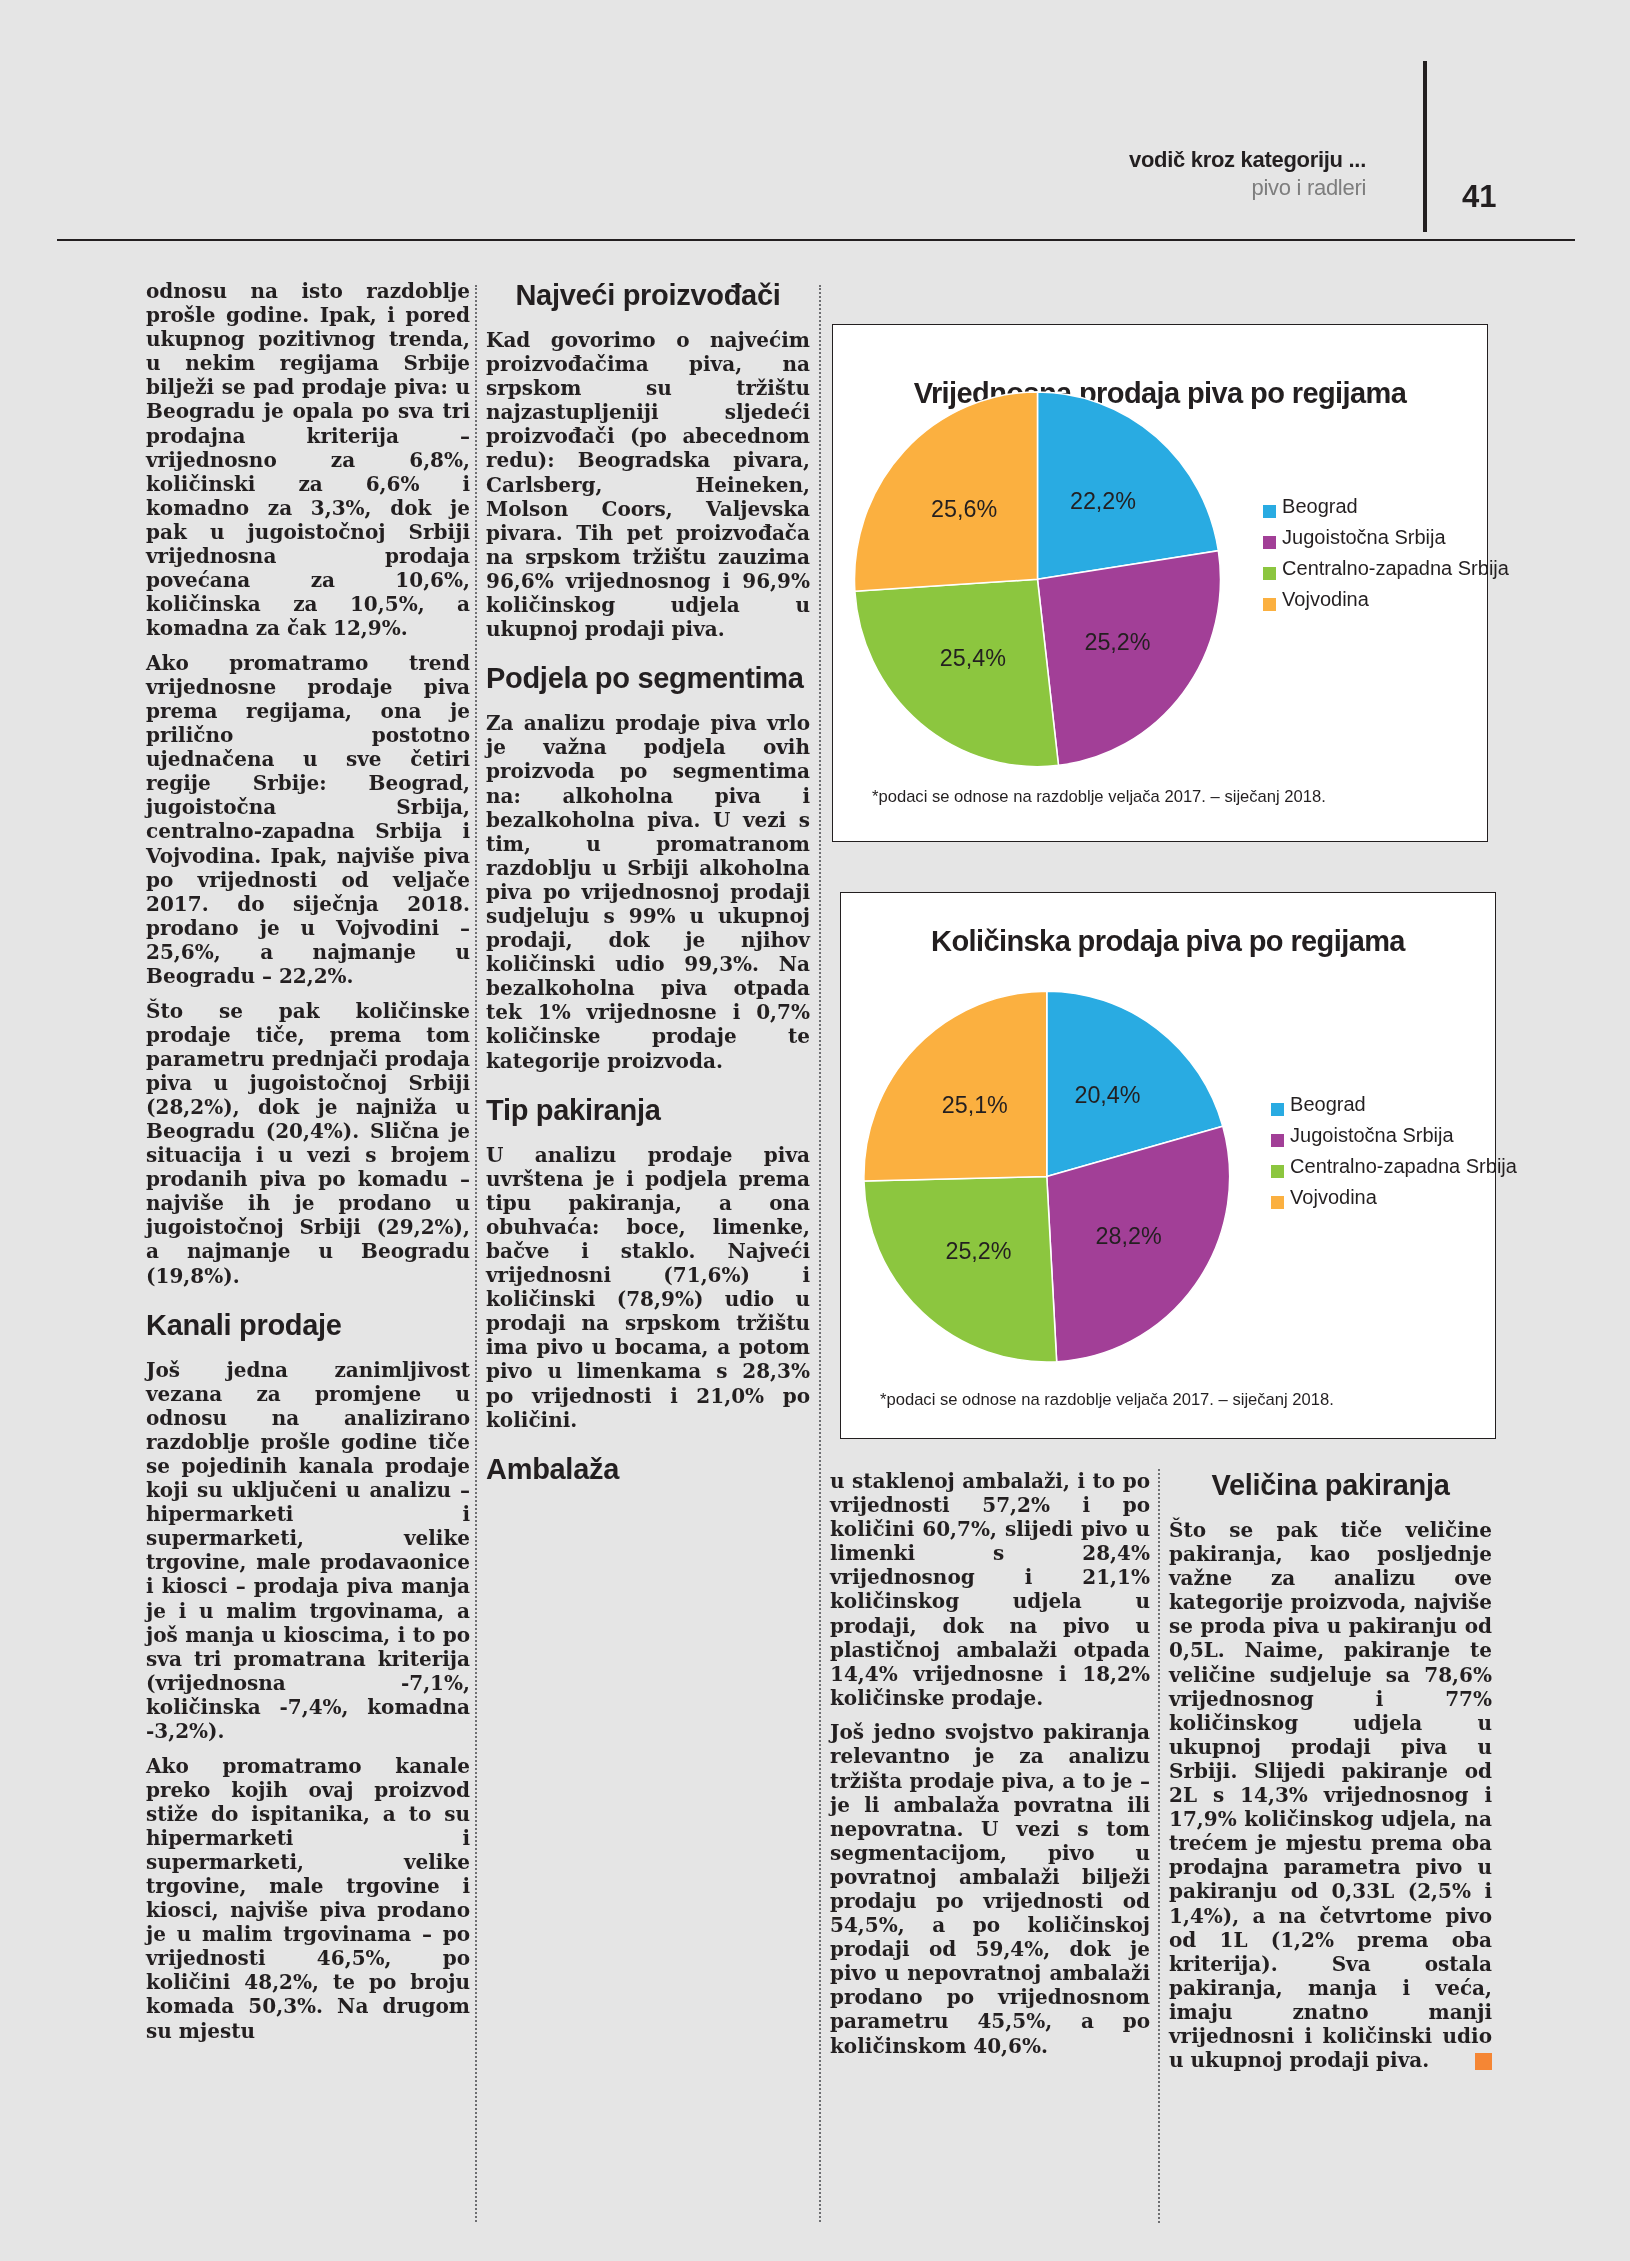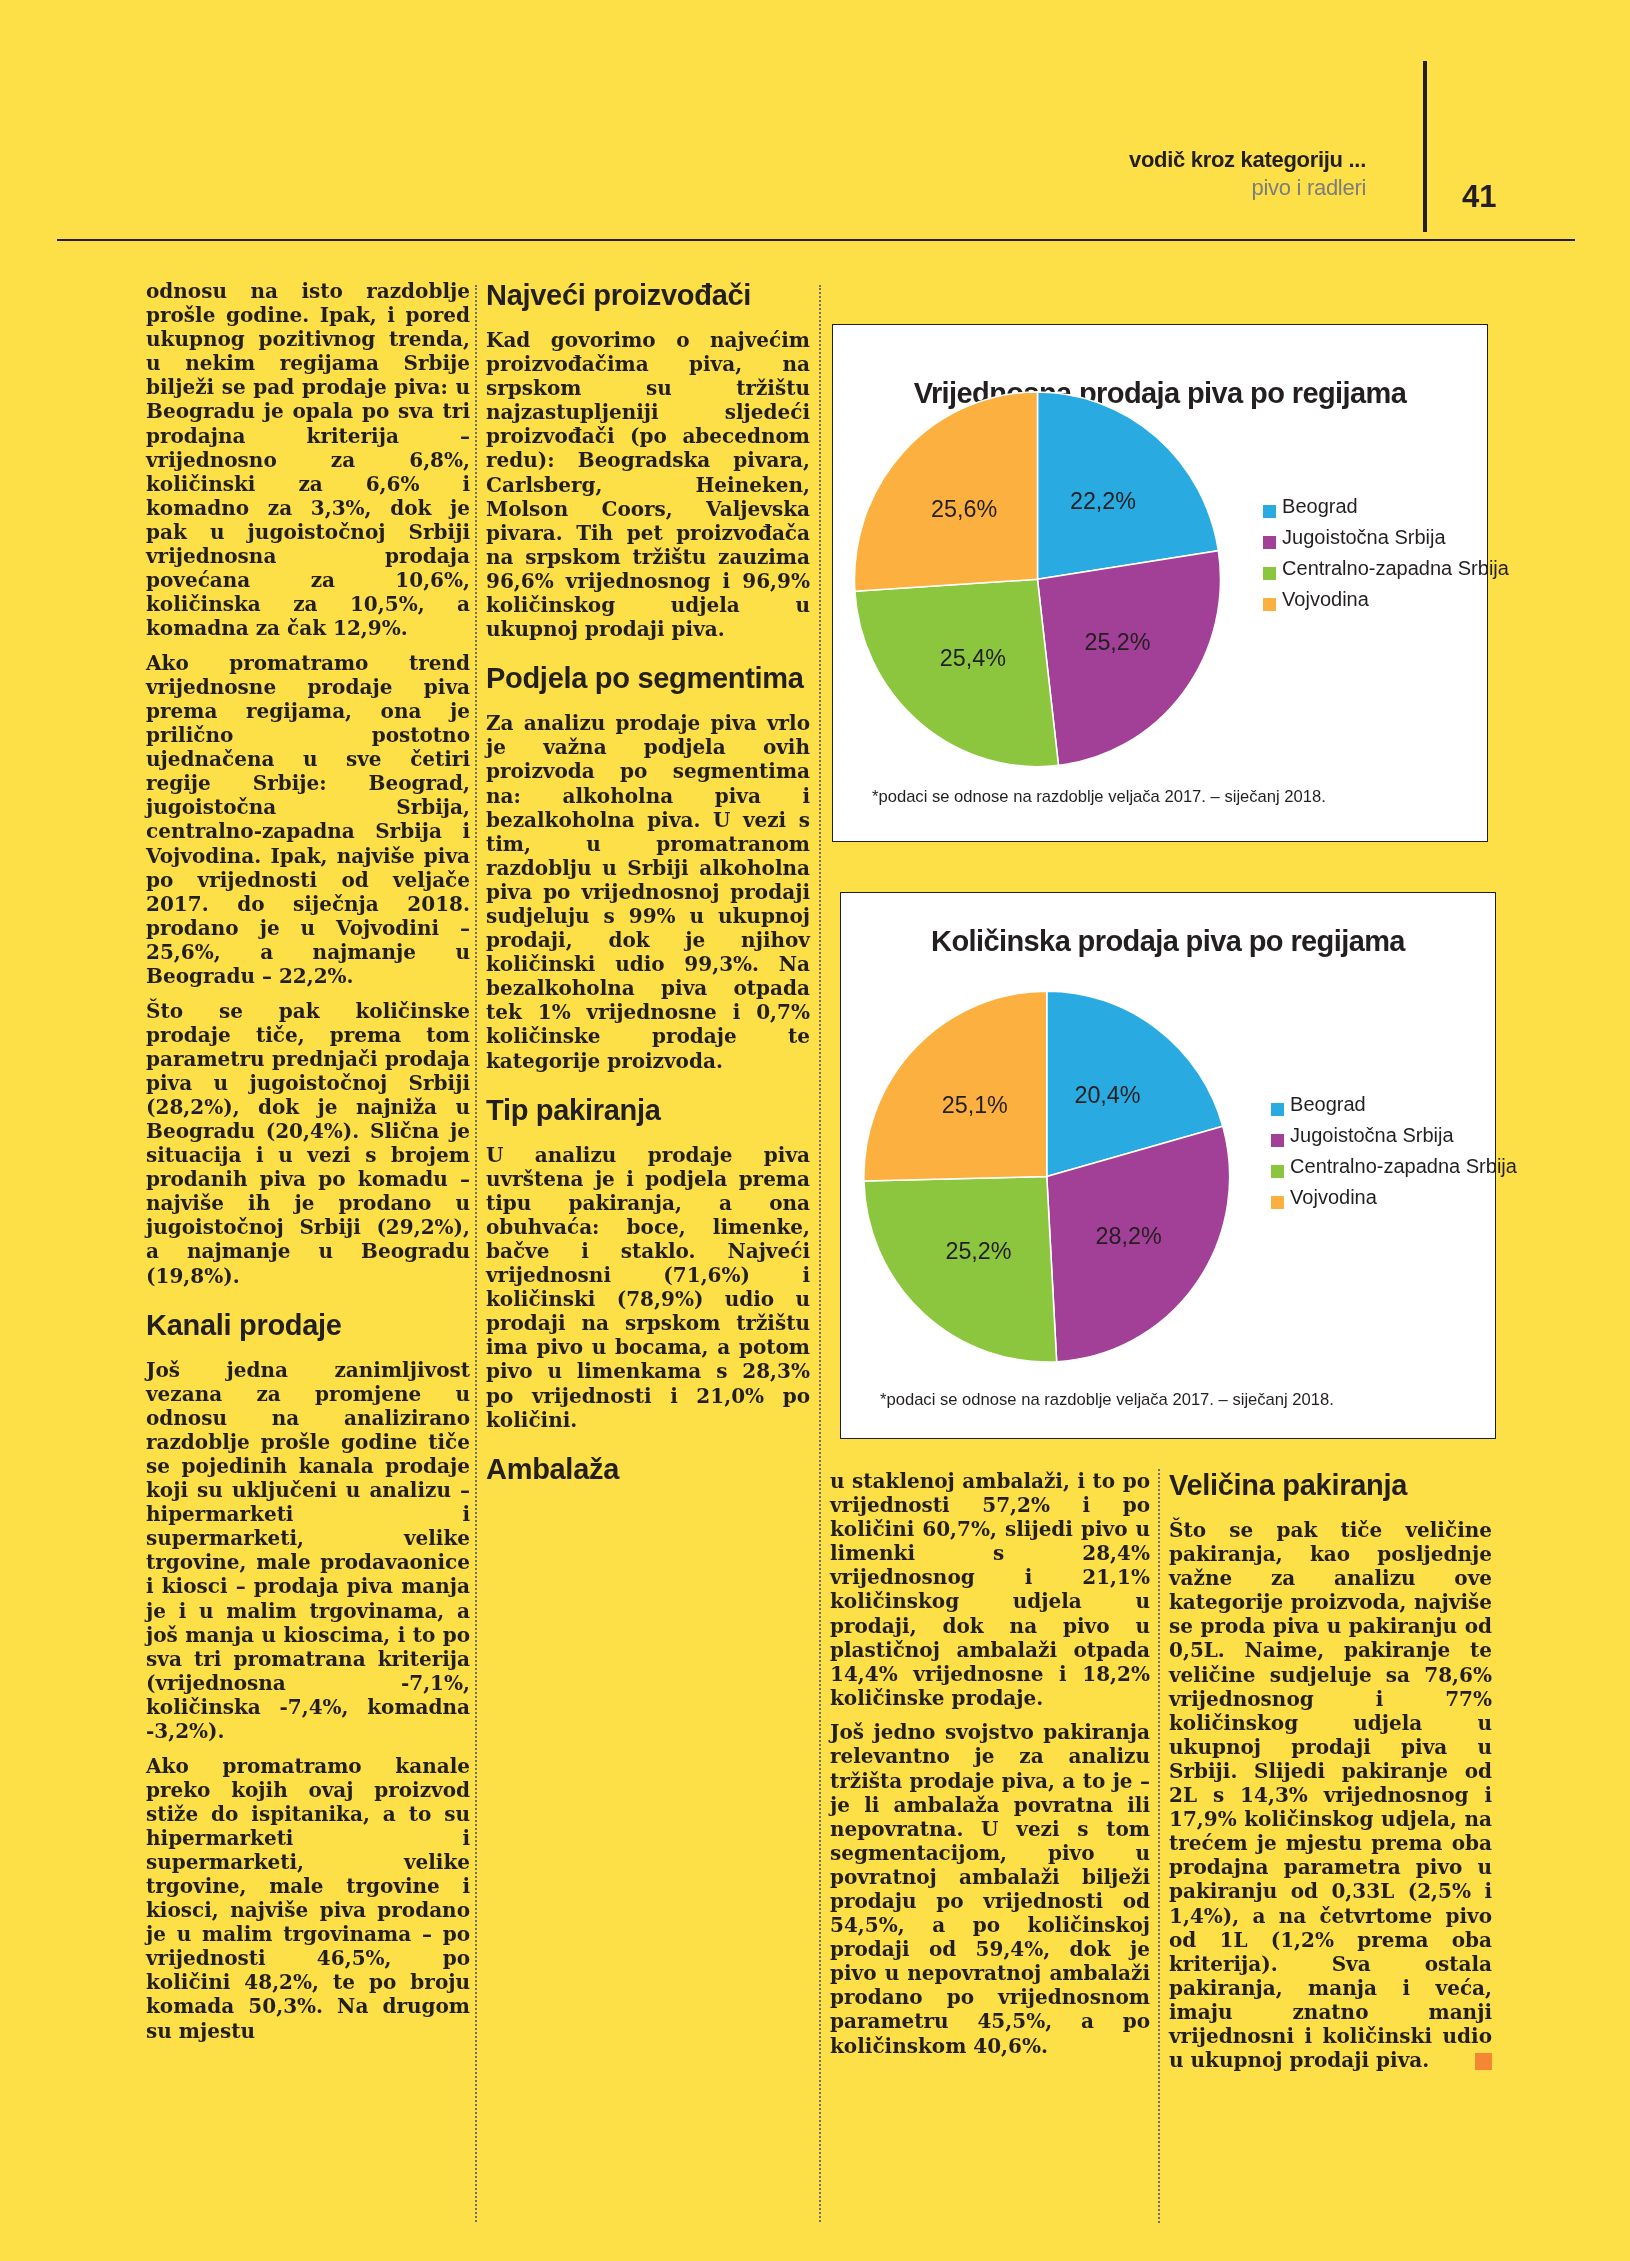--- a/index.html
+++ b/index.html
@@ -1,36 +1,36 @@
 <!DOCTYPE html>
 <html lang="hr" style="font-size:9.8px"><head>
 <meta charset="utf-8">
 <style>
   html,body{margin:0;padding:0;background:#ffffff;}
-  .page{position:relative;width:1630px;height:2261px;background:#fde047;overflow:hidden;
+  .page{position:relative;width:1630px;height:2261px;background:#e5e5e5;overflow:hidden;
         font-family:"DejaVu Serif","Liberation Serif",serif;color:#231f20;}
   
   .hdr-text{position:absolute;right:264px;top:146px;text-align:right;
             font-family:"Liberation Sans","DejaVu Sans",sans-serif;line-height:1.25;}
   .hdr-title{font-size:22px;font-weight:700;color:#231f20;letter-spacing:-0.3px;}
   .hdr-sub{font-size:22px;font-weight:400;color:#7d7d7d;letter-spacing:-0.3px;}
   .hdr-bar{position:absolute;left:1423px;top:61px;width:4.3px;height:171px;background:#231f20;}
   .hdr-page{position:absolute;left:1462px;top:179px;width:55px;
             font-family:"Liberation Sans","DejaVu Sans",sans-serif;
             font-size:31px;font-weight:700;color:#231f20;}
   .rule{position:absolute;left:57px;top:239px;width:1518px;height:1.8px;background:#231f20;}
   
   .vsep{position:absolute;width:0;border-left:2.5px dotted #6d6e71;}
   
   .col{position:absolute;width:324px;text-align:justify;}
   .col p{font-size:20px;line-height:1.205;margin:0 0 10.4px 0;position:relative;font-weight:bold;}
   .col h2{font-family:"Liberation Sans","DejaVu Sans",sans-serif;
           font-size:29px;font-weight:700;letter-spacing:-0.3px;
           margin:21px 0 16px 0;text-align:left;}
-  .col h2:first-child{margin-top:0;}
+  .col h2:first-child{margin-top:0;text-align:center;}
   .end-marker{position:absolute;right:0;bottom:2.5px;width:16.6px;height:16.6px;display:inline-block;}
   
   .chart-box{position:absolute;background:#ffffff;border:1.8px solid #231f20;}
   .chart-title{position:absolute;left:0;width:100%;text-align:center;
                font-family:"Liberation Sans","DejaVu Sans",sans-serif;
                font-size:29px;font-weight:700;letter-spacing:-0.6px;color:#231f20;}
   .chart-svg{position:absolute;left:0;top:0;}
   .slice-label{font-family:"Liberation Sans","DejaVu Sans",sans-serif;font-size:38px;fill:#231f20;}
   .legend{position:absolute;}
   .legend-item{display:flex;align-items:flex-end;height:31px;

